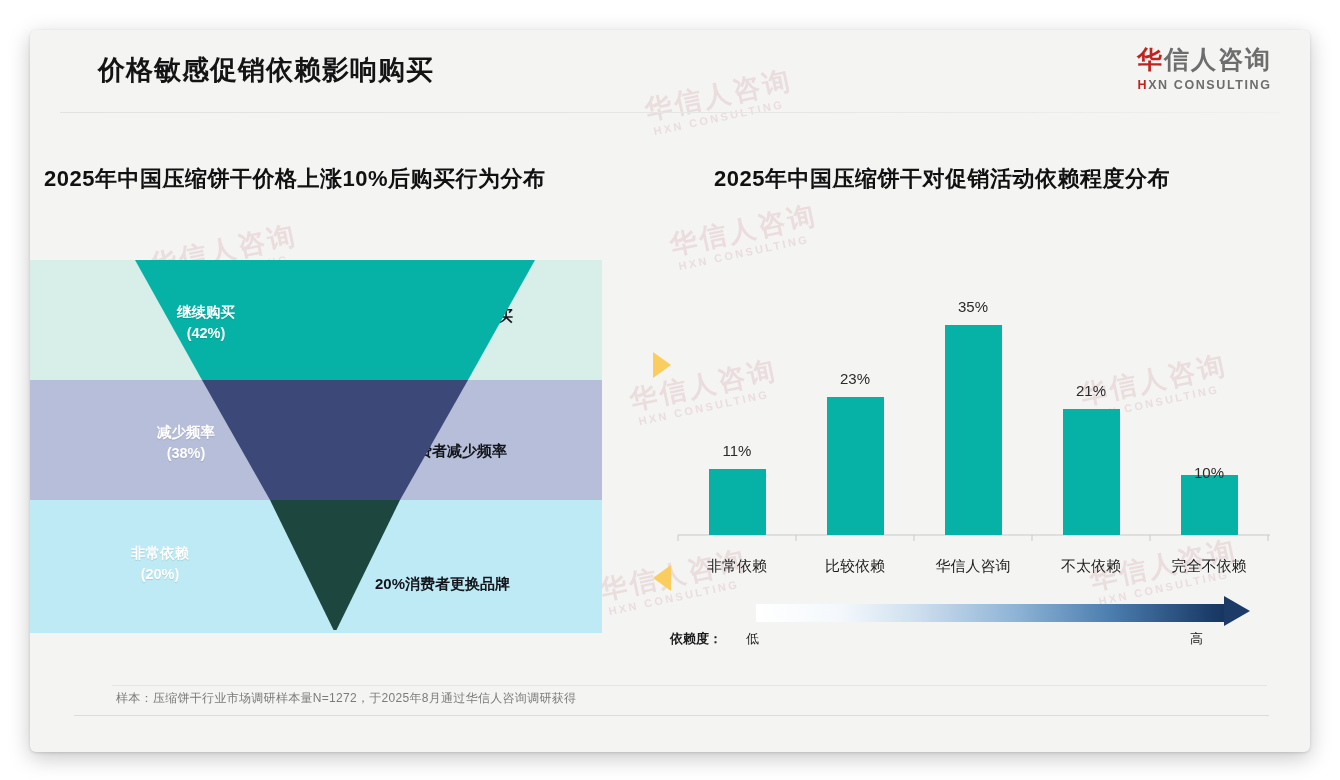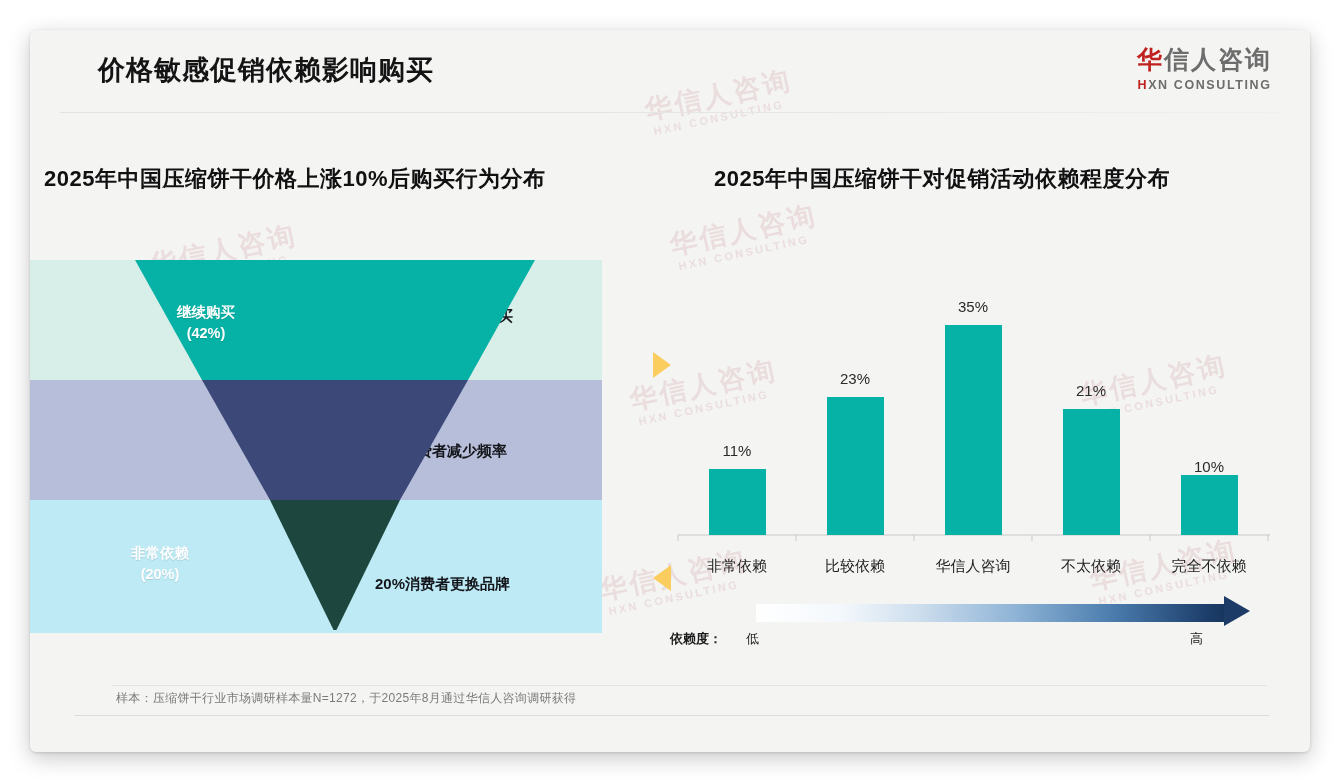--- a/index.html
+++ b/index.html
@@ -220,20 +220,24 @@
 
       <polygon points="105,30 505,30 438,150 172,150" fill="#06b2a6"></polygon>
       <polygon points="172,150 438,150 370,270 240,270" fill="#3c4878"></polygon>
       <polygon points="240,270 370,270 305,403" fill="#1d473e"></polygon>
     </svg>
 
     <div class="funnel-label" id="flabel-1">
       <span>继续购买</span><br>
       <span>(42%)</span>
     </div>
+    <div class="funnel-label" id="flabel-2">
+      <span>减少频率</span><br>
+      <span>(38%)</span>
+    </div>
     <div class="funnel-label" id="flabel-3">
       <span>非常依赖</span><br>
       <span>(20%)</span>
     </div>
   </div>
 
   <div class="tri" id="tri-right"></div>
   <div class="tri" id="tri-left"></div>
 
   <div id="bar-panel">
@@ -251,21 +255,21 @@
       <rect x="157" y="167" width="57" height="138" fill="#06b2a6"></rect>
       <rect x="275" y="95" width="57" height="210" fill="#06b2a6"></rect>
       <rect x="393" y="179" width="57" height="126" fill="#06b2a6"></rect>
       <rect x="511" y="245" width="57" height="60" fill="#06b2a6"></rect>
     </svg>
 
     <div class="bar-value" style="left:12px;  top:212px;">11%</div>
     <div class="bar-value" style="left:130px; top:140px;">23%</div>
     <div class="bar-value" style="left:248px; top:68px;">35%</div>
     <div class="bar-value" style="left:366px; top:152px;">21%</div>
-    <div class="bar-value" style="left:484px; top:228px;">10%</div>
+    <div class="bar-value" style="left:484px; top:234px;">10%</div>
 
     <div class="bar-cat" style="left:7px;   top:320px;">非常依赖</div>
     <div class="bar-cat" style="left:125px; top:320px;">比较依赖</div>
     <div class="bar-cat" style="left:243px; top:320px;">华信人咨询</div>
     <div class="bar-cat" style="left:361px; top:320px;">不太依赖</div>
     <div class="bar-cat" style="left:479px; top:320px;">完全不依赖</div>
   </div>
 
   <div id="legend">
     <div id="legend-bar"></div>

